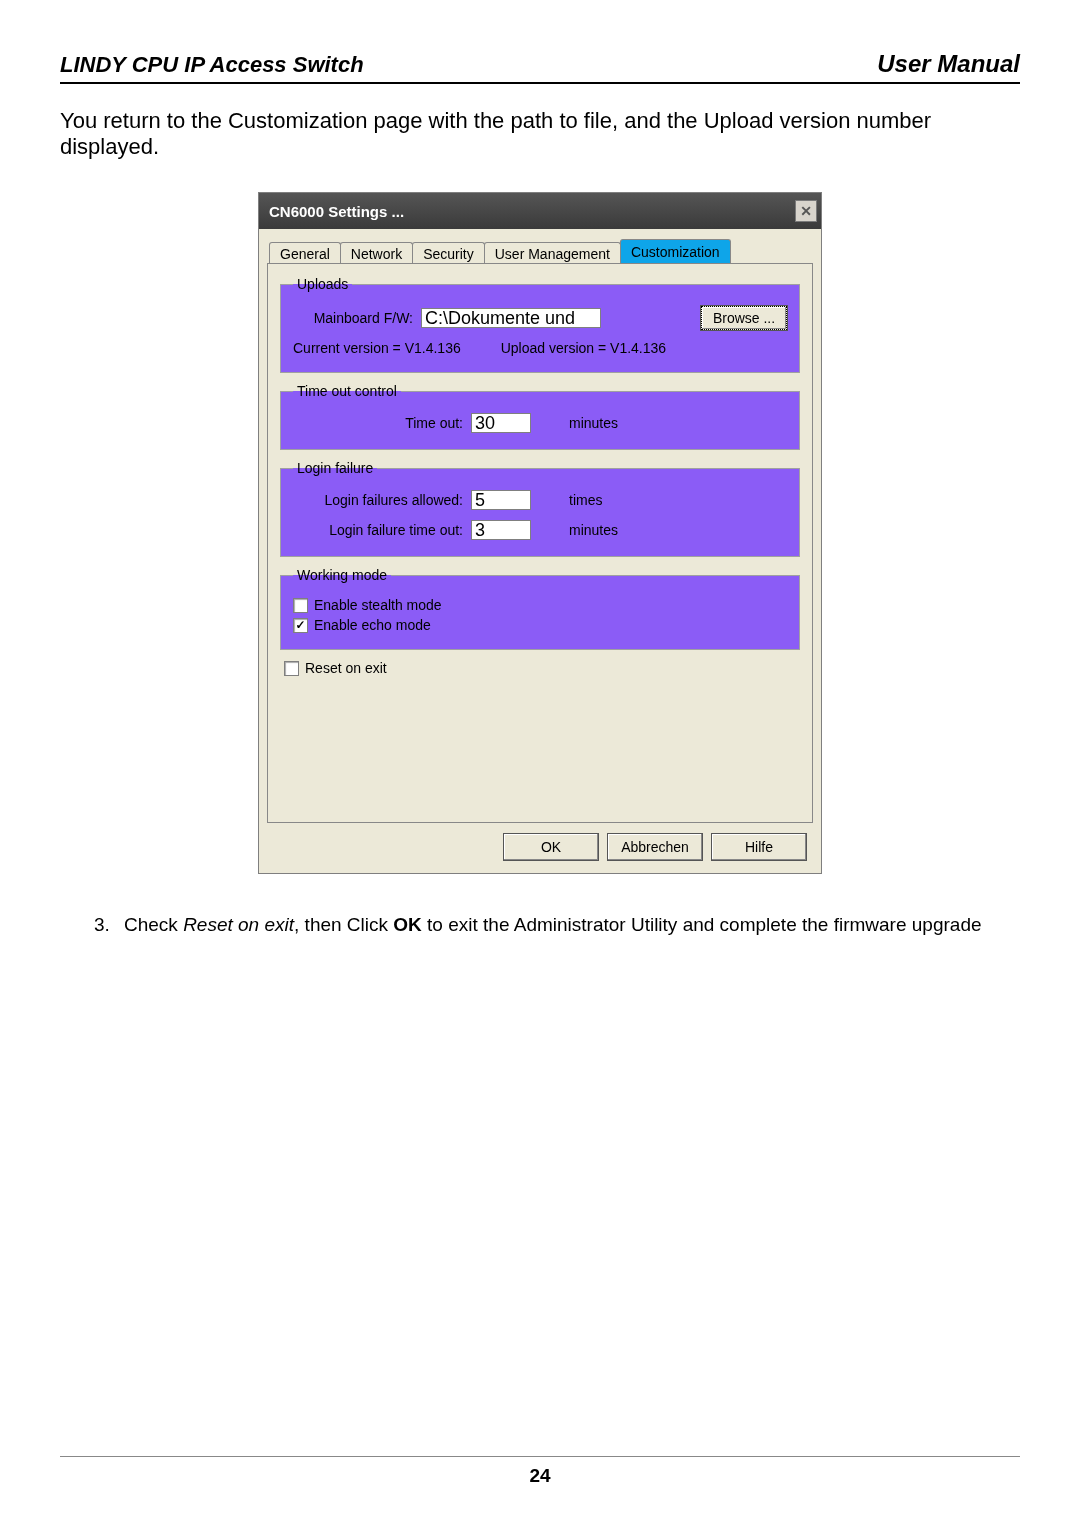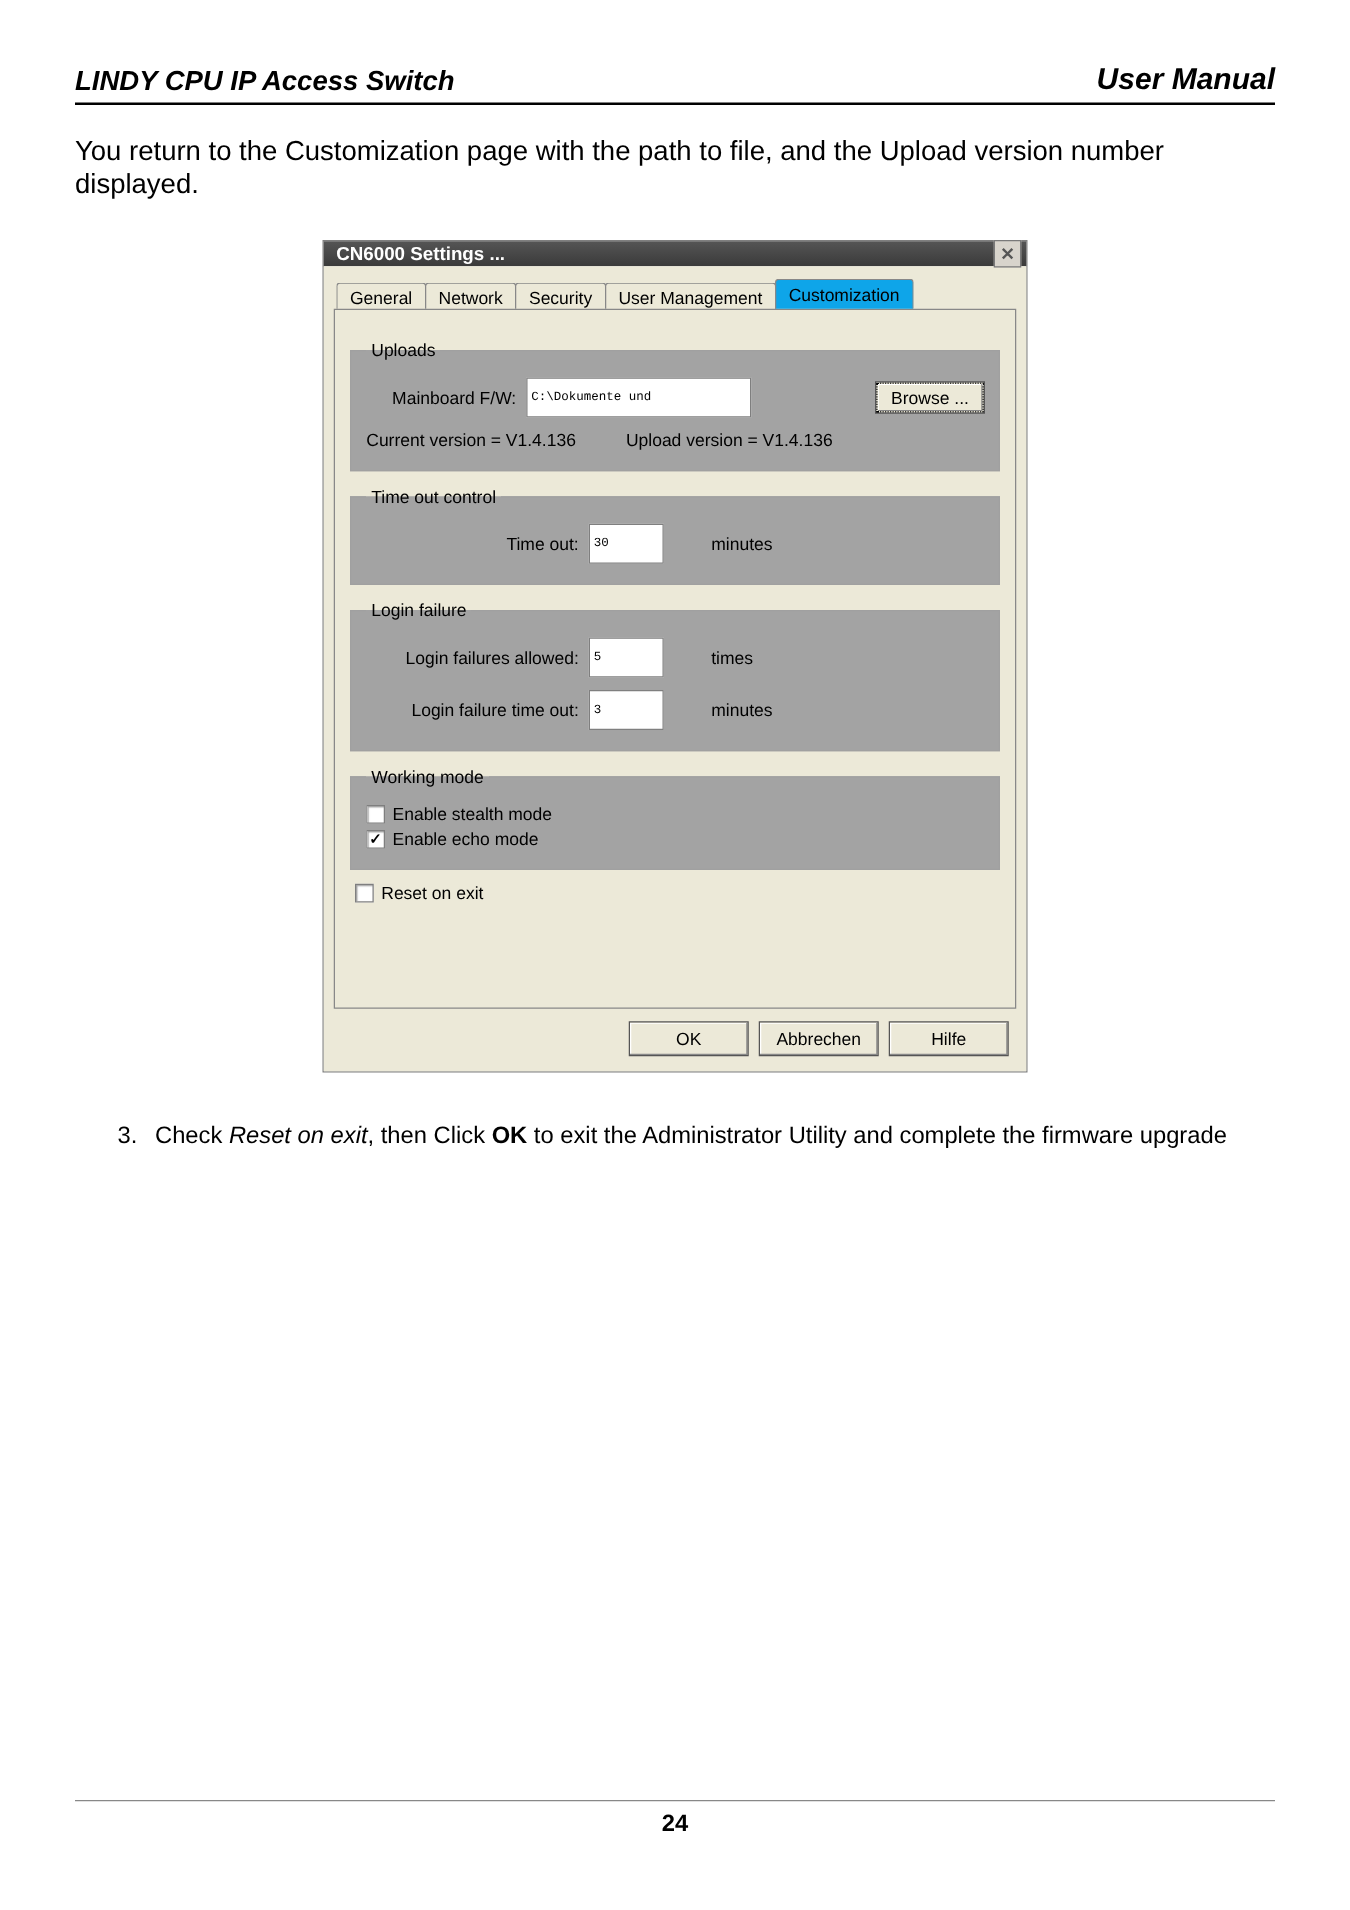--- a/index.html
+++ b/index.html
@@ -41,21 +41,21 @@
     margin: 0 auto 40px auto;
     border: 1px solid #7f7f7f;
   }
   
   .titlebar {
     background: linear-gradient(#555, #3a3a3a);
     color: #fff;
     display: flex;
     align-items: center;
     justify-content: space-between;
-    height: 20px;
+    height: 36px;
     padding: 0 4px 0 10px;
     font-family: "Tahoma", Arial, sans-serif;
     font-size: 15px;
     font-weight: bold;
   }
   .titlebar .close-btn {
     width: 22px;
     height: 22px;
     background: #d8d4cc;
     border: 1px solid #7a7a7a;
@@ -104,44 +104,44 @@
   .tabpanel {
     border: 1px solid #888;
     background: #ece9d8;
     padding: 12px 12px 18px 12px;
     min-height: 560px;
     position: relative;
   }
   
   fieldset.group {
     border: 1px solid #a0a0a0;
-    margin: 12px 0 10px 0;
+    margin: 0 0 10px 0;
     padding: 10px 12px 12px 12px;
-    background: #a3a3a3;
+    background: #8b5cf6;
   }
   fieldset.group legend {
     padding: 0 4px;
     font-size: 14px;
   }
   .row {
     display: flex;
     align-items: center;
     margin: 4px 0;
   }
   .lbl-right {
     text-align: right;
     display: inline-block;
   }
   .field {
-    font-family: Liberation Mono, monospace;
-    font-size: 10px;
+    font-family: Liberation Sans, sans-serif;
+    font-size: 18px;
     border: 1px solid #7f7f7f;
     background: #fff;
     padding: 1px 3px;
-    height: 32px;
+    height: 20px;
   }
   .btn {
     font-family: "Tahoma", Arial, sans-serif;
     font-size: 14px;
     background: #ece9d8;
     border: 1px solid #555;
     padding: 2px 10px;
     cursor: default;
     box-shadow: inset -1px -1px 0 #888, inset 1px 1px 0 #fff;
   }

